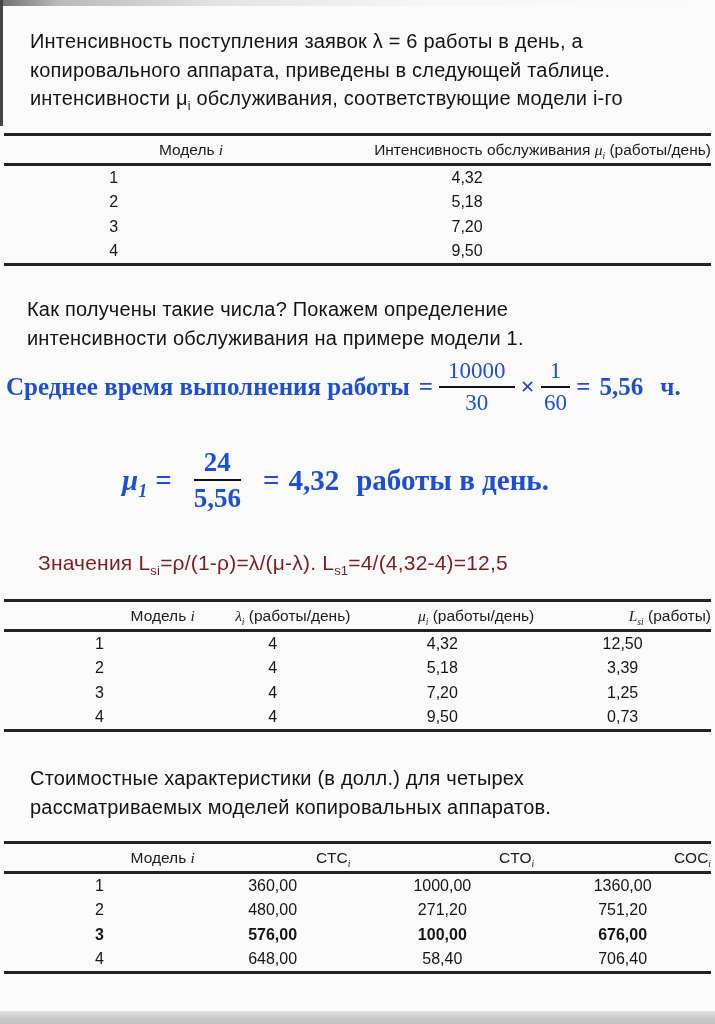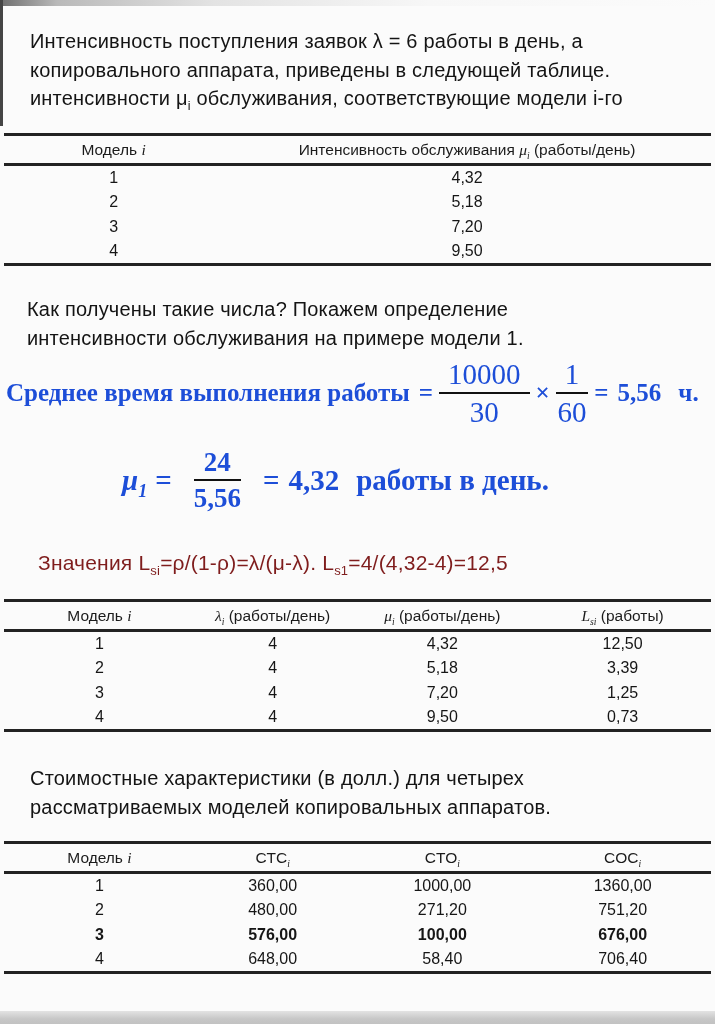--- a/index.html
+++ b/index.html
@@ -35,40 +35,40 @@
   sub  { font-size:0.62em; line-height:0; }
 
   
   .doc-table {
     position:absolute; left:4px; width:707px;
     border-collapse:collapse; table-layout:fixed;
     border-top:3px solid #232323; border-bottom:3px solid #232323;
   }
   .doc-table thead th {
     font-weight:normal; font-size:15.5px; height:30px;
-    vertical-align:middle; text-align:center;
+    vertical-align:middle; text-align:right;
     border-bottom:3px solid #232323; color:#1b1b1b;
   }
   .doc-table td {
     font-size:16px; height:25px; text-align:center; vertical-align:middle; color:#161616;
   }
   #table1 { top:133px; }
   #table2 { top:599px; }
   #table3 { top:841px; }
   #table3 tr.bold td { font-weight:bold; }
 
   
   .formula {
     position:absolute; display:flex; align-items:center;
     font-family:"Liberation Serif", serif; font-weight:bold; color:#1d4ed8;
   }
   #formula1 { top:358px; left:6px;  font-size:25px; }
   #formula2 { top:447px; left:122px; font-size:29px; }
   .frac { text-align:center; font-weight:normal; line-height:1.12; }
-  #formula1 .frac { font-size:29px; margin:0 6px; }
+  #formula1 .frac { font-size:23px; margin:0 6px; }
   #formula2 .frac { font-size:27px; margin:0 22px; font-weight:bold; }
   .frac .num { display:block; border-bottom:2px solid #111; padding:0 9px 2px; }
   .frac .den { display:block; padding-top:2px; }
   .fsp  { margin-left:9px; }
   .fsp2 { margin-left:17px; }
   #formula2 .mu { font-style:italic; margin-right:8px; }
 
   #values { position:absolute; top:551px; left:38px; font-size:21px; letter-spacing:0.2px; color:#7f1d1d; }
   #values sub { font-size:13px; }
 </style>

